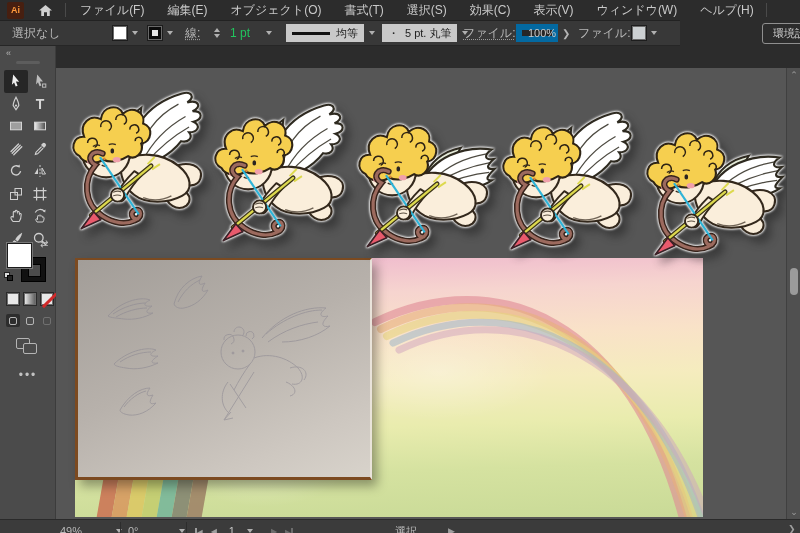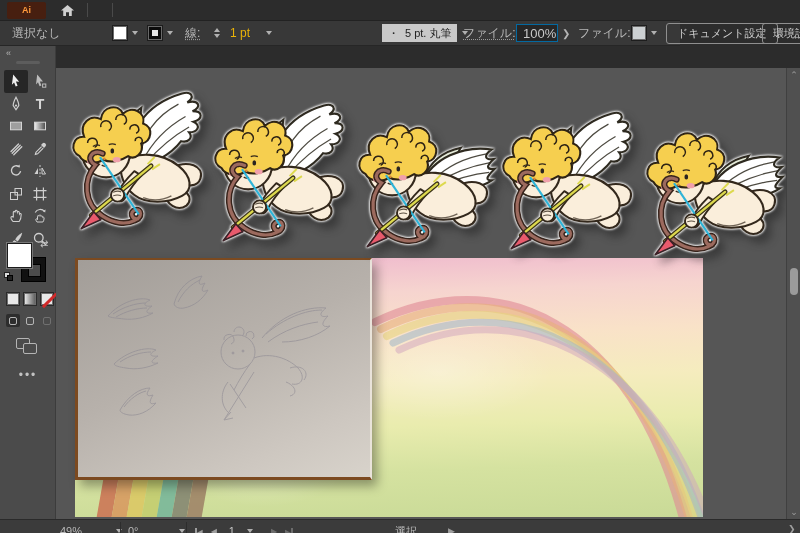--- a/index.html
+++ b/index.html
@@ -3,21 +3,21 @@
 <meta charset="utf-8">
 <style>
   * { margin:0; padding:0; box-sizing:border-box; }
   html,body { width:800px; height:533px; overflow:hidden; background:#2c2c2c;
     font-family:"Liberation Sans", "DejaVu Sans", sans-serif; }
   #app { position:relative; width:800px; height:533px; overflow:hidden; }
 
   
   #menubar { position:absolute; left:0; top:0; width:800px; height:20px;
     background:#2c2c2c; display:flex; align-items:center; }
-  #ai-logo { width:39px; height:17px; margin-left:7px; background:#471f10;
+  #ai-logo { width:17px; height:17px; margin-left:7px; background:#471f10;
     border-radius:2px; color:#ff9a3c; font-size:9px; font-weight:bold;
     display:flex; align-items:center; justify-content:center; }
   #home-btn { margin-left:14px; display:flex; align-items:center; }
   .vsep { width:1px; height:14px; background:#4a4a4a; margin:0 12px; }
   .menu-items { display:flex; align-items:center; gap:23px; margin-left:2px; }
   .menu-item { color:#c9c9c9; font-size:12px; white-space:nowrap; cursor:default; }
 
   
   #controlbar { position:absolute; left:0; top:20px; width:680px; height:26px;
     background:#383838; border-top:1px solid #222; border-bottom:1px solid #262626;
@@ -27,22 +27,22 @@
   .chev { width:0; height:0; border-left:3.5px solid transparent;
     border-right:3.5px solid transparent; border-top:4.5px solid #b0b0b0; }
   .underlink { text-decoration:underline dotted #9a9a9a; text-underline-offset:2px; }
   .stepper { display:flex; flex-direction:column; gap:2px; align-items:center; }
   .stepper i { width:0; height:0; border-left:3px solid transparent; border-right:3px solid transparent; }
   .stepper .up { border-bottom:4px solid #b0b0b0; }
   .stepper .dn { border-top:4px solid #b0b0b0; }
   .lightbox { background:#c9c9c9; color:#222; height:18px; display:flex;
     align-items:center; padding:0 6px; gap:6px; font-size:11px; }
   .strokeline { width:38px; height:3px; background:#111; }
-  .darkfield { background:#262626; border:1px solid #0369a1; color:#c9c9c9;
-    height:18px; display:flex; align-items:center; padding:0 6px; font-size:13px; }
+  .darkfield { background:#262626; border:6px solid #0369a1; color:#c9c9c9;
+    height:18px; display:flex; align-items:center; padding:0 6px; font-size:11px; }
   .cb-btn { border:1px solid #8f8f8f; border-radius:3px; color:#cfcfcf;
     font-size:11px; padding:2px 10px; white-space:nowrap; background:transparent; }
 
   
   #tabrow { position:absolute; left:56px; top:46px; width:744px; height:22px; background:#2c2c2c; }
   #doc-tab { position:absolute; left:1px; top:0; height:22px; background:#4e4e4e;
     color:#c8c8c8; font-size:11px; display:flex; align-items:center;
     padding:0 10px; gap:10px; white-space:nowrap; }
   #tab-close { color:#bdbdbd; font-size:12px; }
 
@@ -240,20 +240,32 @@
 <div id="app">
 
   <div id="menubar">
     <div id="ai-logo">Ai</div>
     <div id="home-btn">
       <svg width="15" height="13" viewBox="0 0 16 14">
           <path d="M8 1 L15 7 H12.6 V13 H9.6 V9 H6.4 V13 H3.4 V7 H1 Z" fill="#d0d0d0"></path>
         </svg>
     </div>
     <div class="vsep"></div>
+    <div class="menu-items">
+
+    <span class="menu-item">ファイル(F)</span>
+        <span class="menu-item">編集(E)</span>
+        <span class="menu-item">オブジェクト(O)</span>
+        <span class="menu-item">書式(T)</span>
+        <span class="menu-item">選択(S)</span>
+        <span class="menu-item">効果(C)</span>
+        <span class="menu-item">表示(V)</span>
+        <span class="menu-item">ウィンドウ(W)</span>
+        <span class="menu-item">ヘルプ(H)</span>
+      </div>
     <div class="vsep"></div>
   </div>
 
   <div id="controlbar">
     <div class="cb" style="left:12px">選択なし</div>
     <div class="cb" style="left:112px;gap:4px">
       <div class="swatch" style="background:#fff"></div>
       <span class="chev"></span>
     </div>
     <div class="cb" style="left:147px;gap:4px">
@@ -262,43 +274,47 @@
       </div>
       <span class="chev"></span>
     </div>
     <div class="cb underlink" style="left:185px">線:</div>
     <div class="cb" style="left:214px">
       <span class="stepper">
           <i class="up"></i>
           <i class="dn"></i>
         </span>
     </div>
-    <div class="cb" style="left:230px;color:#eab308">1 pt</div>
+    <div class="cb" style="left:230px;color:#22c55e">1 pt</div>
     <div class="cb" style="left:266px">
         <span class="chev"></span>
       </div>
+    <div class="cb" style="left:286px;gap:0">
+      <div class="lightbox">
+        <span class="strokeline"></span>
+        <span>均等</span>
+      </div>
+      <span class="chev" style="margin-left:5px"></span>
+    </div>
     <div class="cb" style="left:382px;gap:0">
       <div class="lightbox">
         <span>・</span>
         <span>5 pt. 丸筆</span>
       </div>
       <span class="chev" style="margin-left:5px"></span>
     </div>
     <div class="cb underlink" style="left:463px">ファイル:</div>
     <div class="cb" style="left:516px">
       <div class="darkfield" style="width:42px">100%</div>
     </div>
     <div class="cb" style="left:562px;color:#b5b5b5;font-size:10px">❯</div>
     <div class="cb" style="left:578px">ファイル:</div>
     <div class="cb" style="left:631px;gap:4px">
       <div class="swatch" style="background:#ccd0d2"></div>
       <span class="chev"></span>
-    </div>
-    <div class="cb" style="left:666px">
-      <span class="cb-btn">ドキュメント設定</span>
     </div>
     <div class="cb" style="left:762px">
       <span class="cb-btn">環境設</span>
     </div>
   </div>
 
 
   <div id="toolbar">
     <div id="collapse">«</div>
     <div id="grip"></div>

